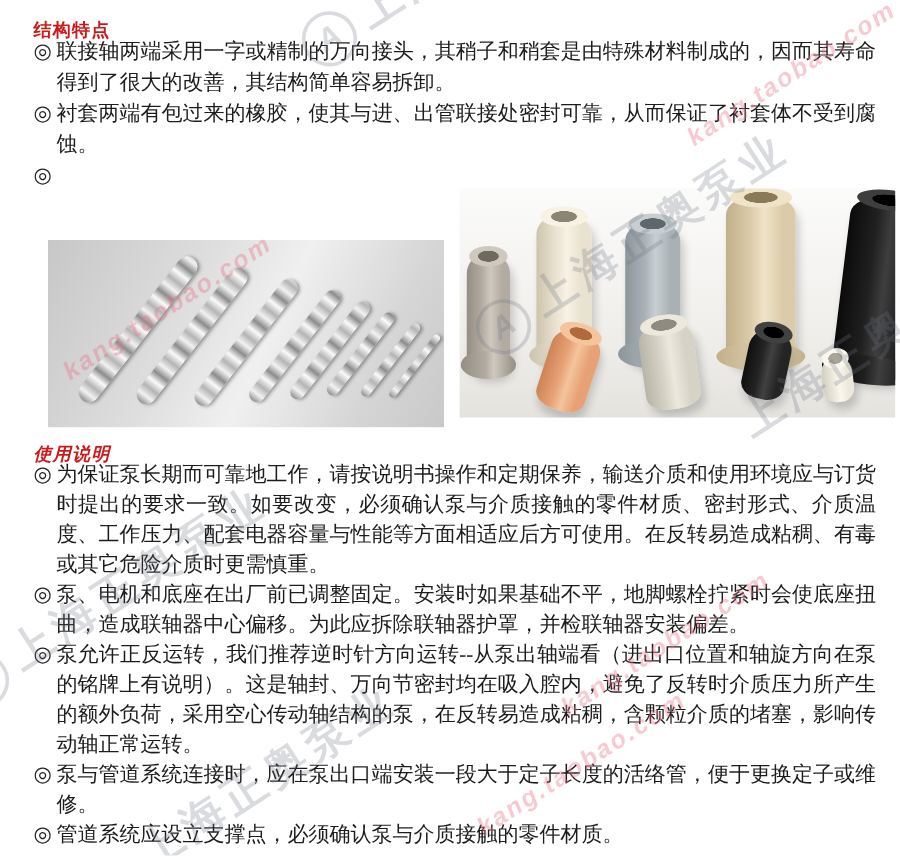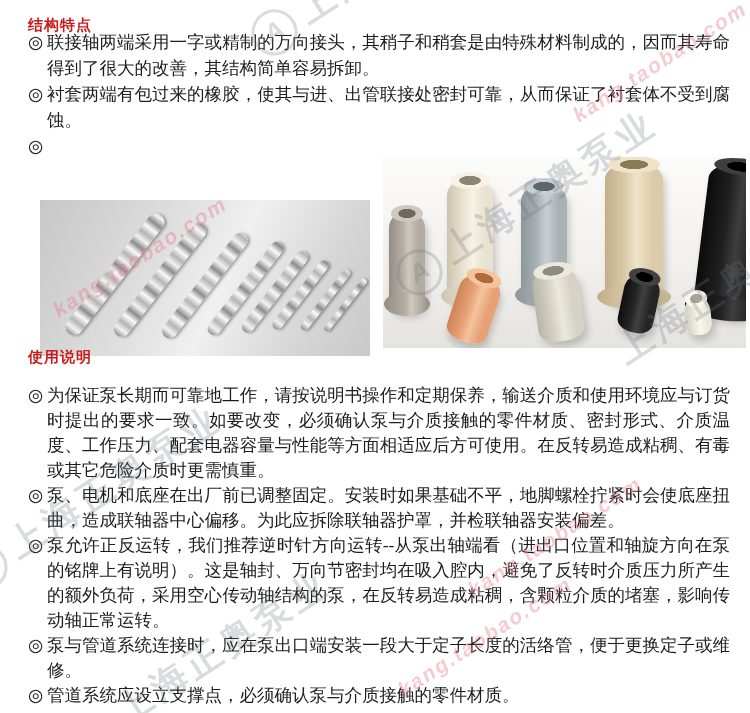--- a/index.html
+++ b/index.html
@@ -9,21 +9,21 @@
     font-family:"Liberation Serif","DejaVu Serif",serif;
     color:#1c1c1c;
   }
   
   .sec-title{
     position:absolute;left:28px;
     font-size:15px;font-weight:bold;color:#cc1a1a;
     letter-spacing:1px;
   }
   #sec1-title{top:4px;}
-  #sec2-title{top:336px;}
+  #sec2-title{top:357px;font-style:italic;}
   .bullets{position:absolute;left:28px;width:702px;}
   #sec1-bullets{top:29px;}
   #sec2-bullets{top:383px;}
   .bullet{
     margin:0;position:relative;padding-left:19px;
     font-size:17.5px;text-align:justify;
   }
   #sec1-bullets .bullet{line-height:26px;}
   #sec2-bullets .bullet{line-height:25px;}
   .mk{position:absolute;left:0;top:0;}

